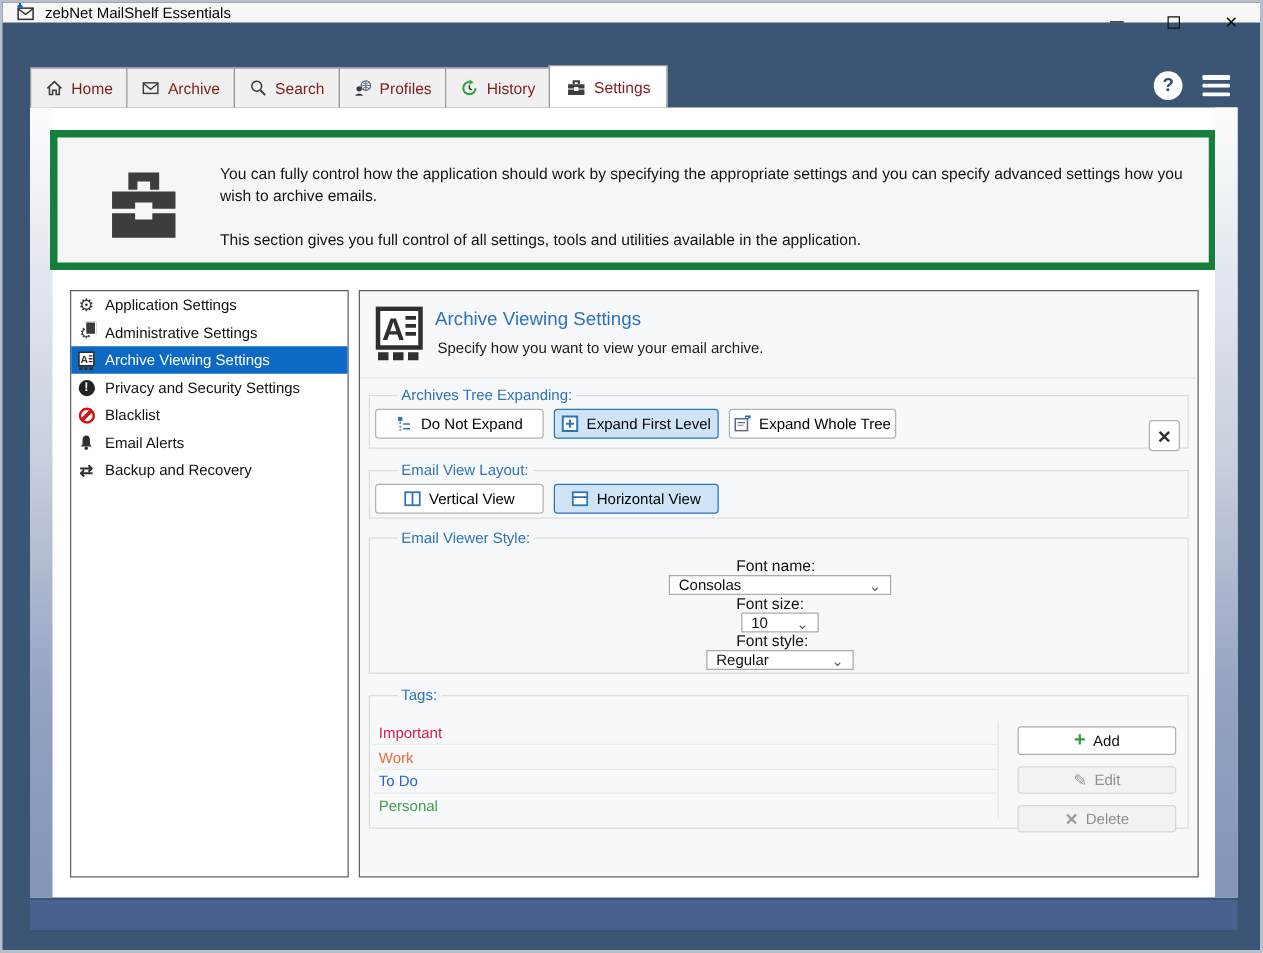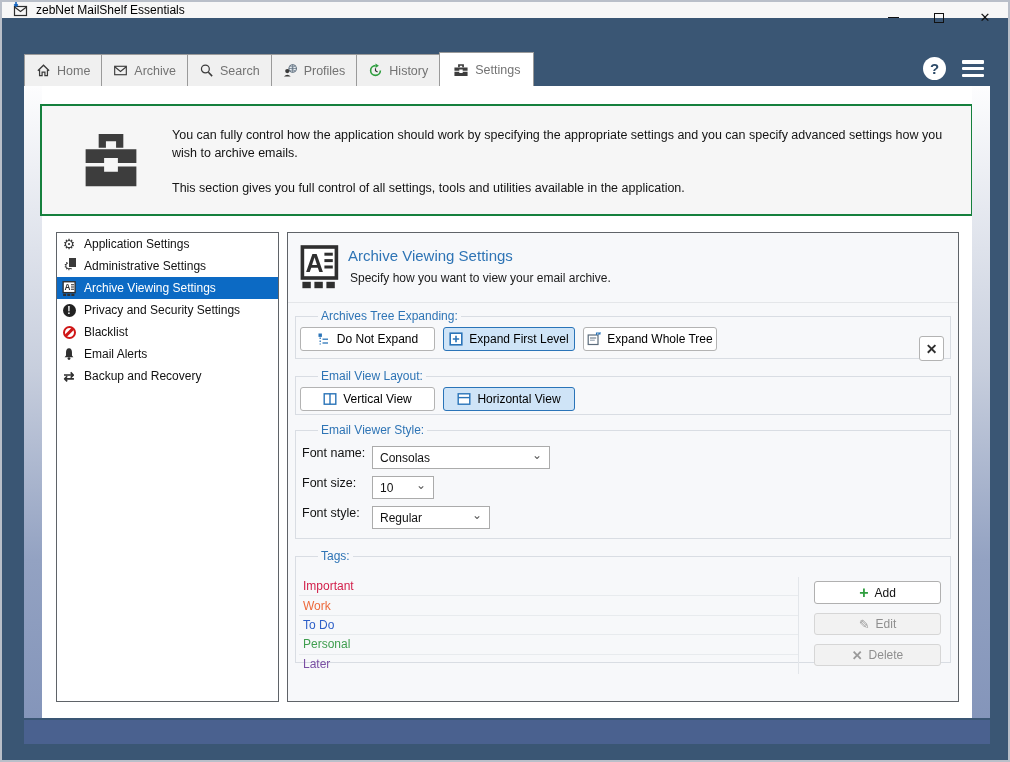--- a/index.html
+++ b/index.html
@@ -18,32 +18,32 @@
   .glyph-max { width:10px; height:10px; border:1.4px solid #111; display:block; }
   .glyph-close { font-size:13px; line-height:1; }
   
   .help-circle { position:absolute; right:62px; top:55px; width:23px; height:23px; border-radius:50%;
     background:#fff; color:#2c4a68; font-weight:bold; font-size:15px; display:flex; align-items:center; justify-content:center; }
   .hamburger { position:absolute; right:24px; top:58px; width:22px; height:17px; display:flex; flex-direction:column; justify-content:space-between; }
   .hamburger i { display:block; height:3.5px; background:#fff; border-radius:1px; }
   
   .tabs { position:absolute; left:22px; top:50px; height:34px; display:flex; align-items:flex-end; z-index:3; }
   .tab { height:32px; background:#f0f0f0; border:1px solid #9a9a9a; margin-left:-1px; display:flex; align-items:center;
-    gap:6px; padding:0 11px; font-size:12.5px; color:#737373; border-bottom:none; }
+    gap:6px; padding:0 11px; font-size:12.5px; color:#7f1d1d; border-bottom:none; }
   .tab:first-child { margin-left:0; }
   .tab.active { height:34px; background:#fff; z-index:2; padding:0 13px; }
   .tab svg { display:block; }
   
   .page { position:absolute; left:22px; top:84px; width:966px; height:632px; background:#fff; z-index:2; }
   .page::before, .page::after { content:""; position:absolute; top:0; width:18px; height:100%;
     background:linear-gradient(180deg,#fdfdfe 0%,#c7cedd 45%,#93a2c2 75%,#8495ba 100%); }
   .page::before { left:0; } .page::after { right:0; }
   .footer-band { position:absolute; left:22px; top:718px; width:966px; height:24px; background:#4a618f; }
   
-  .intro { position:absolute; left:16px; top:18px; width:933px; height:112px; background:#f6f6f6; border:2px solid #15803d; }
+  .intro { position:absolute; left:16px; top:18px; width:933px; height:112px; background:#f6f6f6; border:6px solid #15803d; }
   .intro .toolbox { position:absolute; left:40px; top:22px; }
   .intro .text { position:absolute; left:130px; top:20px; width:790px; font-size:12.5px; color:#141414; line-height:1.45; }
   .intro .text p + p { margin-top:17px; }
   
   .listbox { position:absolute; left:32px; top:146px; width:223px; height:470px; background:#fff; border:1px solid #5f6368; }
   .list-item { height:22px; display:flex; align-items:center; gap:6px; padding-left:3px; font-size:12px; color:#111; cursor:default; }
   .list-item .ico { width:18px; height:16px; display:flex; align-items:center; justify-content:center; flex:none; }
   .list-item.selected { background:#0c6ac4; color:#fff; }
   .gear-glyph { font-size:14px; color:#3a3a3a; line-height:1; }
   .admin-ico { position:relative; font-size:12px; color:#3a3a3a; }
@@ -66,21 +66,21 @@
   .fs-style  { left:7px; top:190px; width:656px; height:116px; }
   .fs-tags   { left:7px; top:316px; width:656px; height:114px; }
   .opt-row { display:flex; gap:8px; margin:2px 0 0 0; }
   .opt-btn { height:24px; display:flex; align-items:center; justify-content:center; gap:6px;
     background:#fff; border:1px solid #b3b3b3; border-radius:3px; font-size:12px; color:#000000; }
   .opt-btn.selected { background:#cfe4f7; border:1.5px solid #2a74b8; }
   .w135{width:135px;} .w132{width:132px;} .w134{width:134px;}
   .x-btn { position:absolute; right:6px; top:13px; width:25px; height:25px; background:#fff; border:1px solid #b3b3b3;
     border-radius:3px; display:flex; align-items:center; justify-content:center; font-size:14px; font-weight:bold; color:#2f2f2f; }
   
-  .field-row { display:flex; align-items:flex-start; height:23px; margin:7px 0 7px 2px; }
+  .field-row { display:flex; align-items:center; height:23px; margin:7px 0 7px 2px;flex-direction:column; }
   .field-row .flabel { width:70px; font-size:12.5px; color:#111; }
   .combo { height:23px; background:#fff; border:1px solid #ababab; display:flex; align-items:center;
     padding-left:7px; font-size:12px; color:#111; position:relative; }
   .combo .chev { position:absolute; right:7px; top:1px; color:#5a5a5a; font-size:12px; }
   .combo.cw178{width:178px;} .combo.cw62{width:62px;} .combo.cw118{width:118px;}
   
   .tag-list { position:absolute; left:3px; top:14px; width:500px; border-right:1px solid #e3e6ea; }
   .tag-row { height:19.4px; display:flex; align-items:center; padding-left:4px; font-size:12px; border-bottom:1px solid #e8ebee; }
   .tag-row:last-child { border-bottom:none; }
   .tag-btns { position:absolute; left:518px; top:18px; width:127px; }
@@ -348,23 +348,20 @@
             </div>
           <div class="tag-row">
               <span style="color: rgb(237, 106, 60);">Work</span>
             </div>
           <div class="tag-row">
               <span style="color: rgb(45, 95, 200);">To Do</span>
             </div>
           <div class="tag-row">
               <span style="color: rgb(63, 158, 79);">Personal</span>
             </div>
-          <div class="tag-row">
-              <span style="color: rgb(122, 79, 163);">Later</span>
-            </div>
         </div>
         <div class="tag-btns">
           <div class="tag-btn">
             <span class="plus-ico">+</span>
             <span>Add</span>
           </div>
           <div class="tag-btn disabled">
             <span class="pencil-ico">✎</span>
             <span>Edit</span>
           </div>

